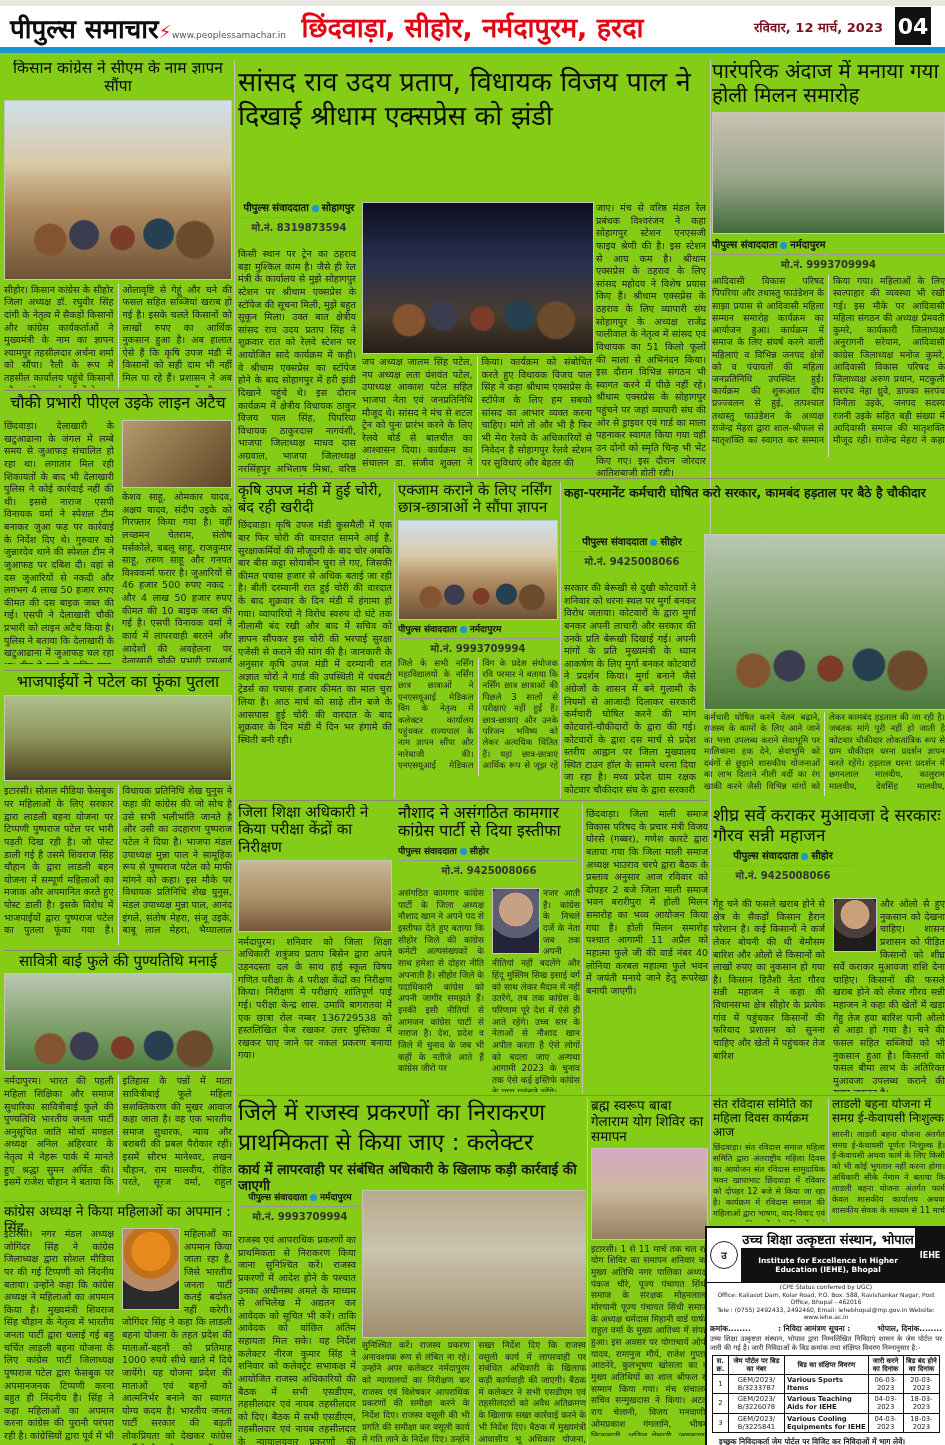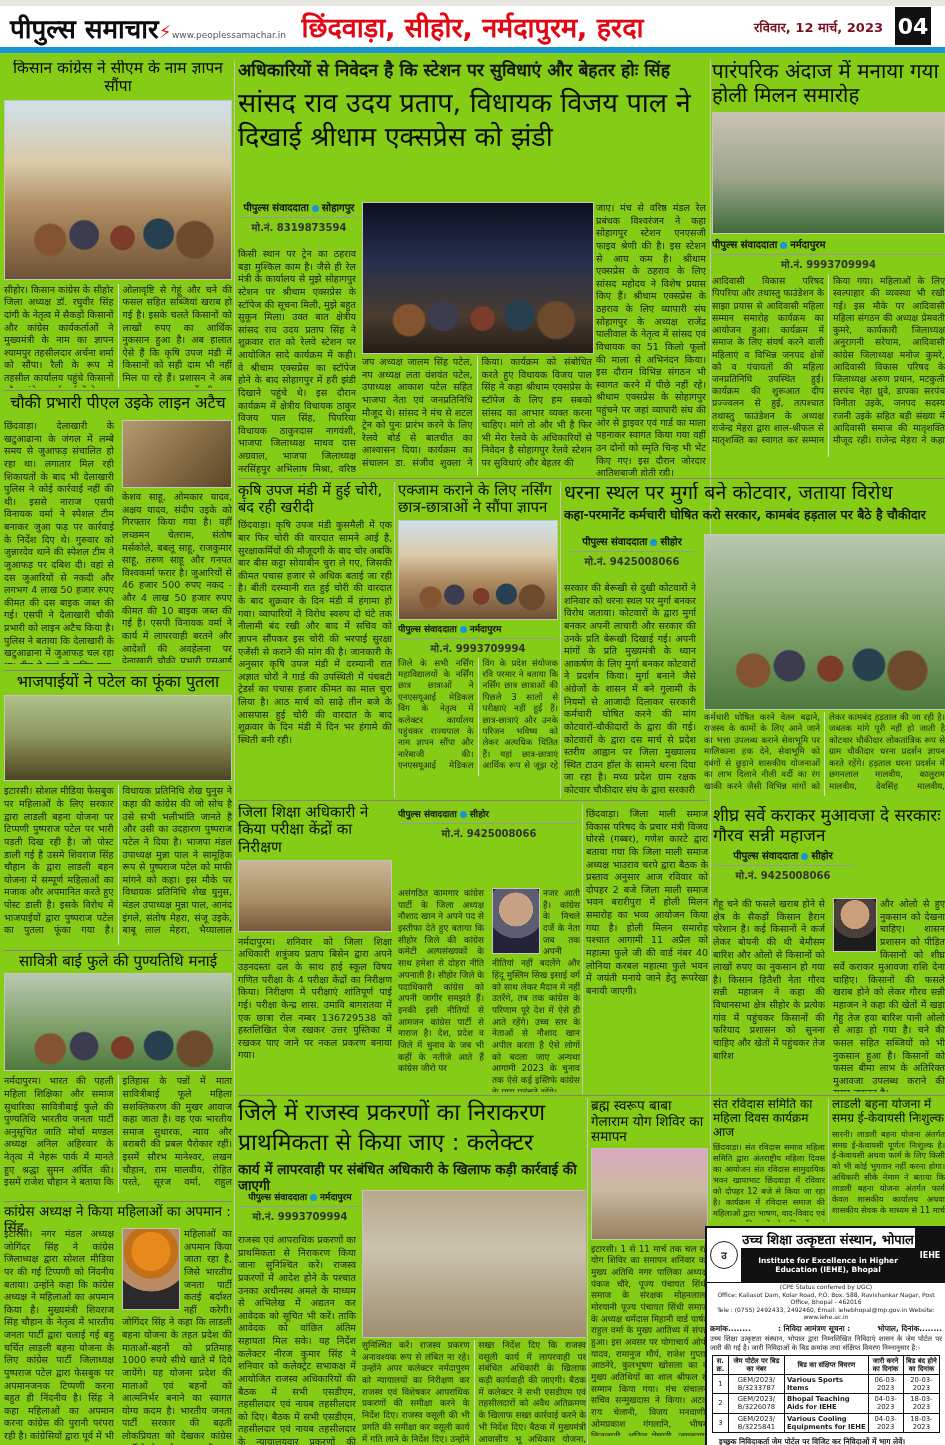--- a/index.html
+++ b/index.html
@@ -118,21 +118,20 @@
   <div class="art" style="left:4px;top:1198px;width:228px;height:244px">
     <h2 class="hl" style="font-size:13.5px;">कांग्रेस अध्यक्ष ने किया महिलाओं का अपमान : सिंह</h2>
     <div class="abs b" style="left:0;top:24px;width:110px;height:218px">इटारसी। नगर मंडल अध्यक्ष जोगिंदर सिंह ने कांग्रेस जिलाध्यक्ष द्वारा सोशल मीडिया पर की गई टिप्पणी को निंदनीय बताया। उन्होंने कहा कि कांग्रेस अध्यक्ष ने महिलाओं का अपमान किया है। मुख्यमंत्री शिवराज सिंह चौहान के नेतृत्व में भारतीय जनता पार्टी द्वारा चलाई गई बहु चर्चित लाड़ली बहना योजना के लिए कांग्रेस पार्टी जिलाध्यक्ष पुष्पराज पटेल द्वारा फेसबुक पर अपमानजनक टिप्पणी करना बहुत ही निंदनीय है। सिंह ने कहा महिलाओं का अपमान करना कांग्रेस की पुरानी परंपरा रही है। कांग्रेसियों द्वारा पूर्व में भी</div>
     <div class="abs b" style="left:118px;top:24px;width:110px;height:218px">
       <span class="ph ph-portrait-turban" style="float:left;width:56px;height:80px;margin:0 4px 2px 0"></span>
       <span>महिलाओं का अपमान किया जाता रहा है, जिसे भारतीय जनता पार्टी कतई बर्दाश्त नहीं करेगी। जोगिंदर सिंह ने कहा कि लाडली बहना योजना के तहत प्रदेश की माताओं-बहनों को प्रतिमाह 1000 रुपये सीधे खाते में दिये जायेंगे। यह योजना प्रदेश की माताओं एवं बहनों को आत्मनिर्भर बनाने का स्वागत योग्य कदम है। भारतीय जनता पार्टी सरकार की बढ़ती लोकप्रियता को देखकर कांग्रेस पार्टी के नेता बौखला गए हैं।</span>
     </div>
   </div>
 
   <div class="art" style="left:238px;top:54px;width:470px;height:417px">
-    <div class="sub" style="font-size:17.5px">अधिकारियों से निवेदन है कि स्टेशन पर सुविधाएं और बेहतर होः सिंह</div>
     <h1 class="hl" style="font-size:27px;margin-top:5px;line-height:1.25">सांसद राव उदय प्रताप, विधायक विजय पाल ने दिखाई श्रीधाम एक्सप्रेस को झंडी</h1>
     <div class="abs bl" style="left:2px;top:140px;width:118px;text-align:center">
       <span>पीपुल्स संवाददाता</span><span class="dot"></span><span>सोहागपुर</span>
       <span class="ph-no">मो.नं. 8319873594</span>
     </div>
     <div class="abs b" style="left:0;top:188px;width:118px;height:228px">किसी स्थान पर ट्रेन का ठहराव बड़ा मुश्किल काम है। जैसे ही रेल मंत्री के कार्यालय से मुझे सोहागपुर स्टेशन पर श्रीधाम एक्सप्रेस के स्टॉपेज की सूचना मिली, मुझे बहुत सुकून मिला। उक्त बात क्षेत्रीय सांसद राव उदय प्रताप सिंह ने शुक्रवार रात को रेलवे स्टेशन पर आयोजित सादे कार्यक्रम में कही। वे श्रीधाम एक्सप्रेस का स्टॉपेज होने के बाद सोहागपुर में हरी झंडी दिखाने पहुंचे थे। इस दौरान कार्यक्रम में क्षेत्रीय विधायक ठाकुर विजय पाल सिंह, पिपरिया विधायक ठाकुरदास नागवंशी, भाजपा जिलाध्यक्ष माधव दास अग्रवाल, भाजपा जिलाध्यक्ष नरसिंहपुर अभिलाष मिश्रा, वरिष्ठ मंडल रेल प्रबंधक विश्व रंजन,</div>
     <div class="abs ph ph-night" style="left:124px;top:142px;width:230px;height:150px"></div>
     <div class="abs b c2" style="left:124px;top:296px;width:230px;height:120px">जप अध्यक्ष जालम सिंह पटेल, नप अध्यक्ष लता वंशवंत पटेल, उपाध्यक्ष आकाश पटेल सहित भाजपा नेता एवं जनप्रतिनिधि मौजूद थे। सांसद ने मंच से शटल ट्रेन को पुनः प्रारंभ करने के लिए रेलवे बोर्ड से बातचीत का आश्वासन दिया। कार्यक्रम का संचालन डा. संजीव शुक्ला ने किया। कार्यक्रम को संबोधित करते हुए विधायक विजय पाल सिंह ने कहा श्रीधाम एक्सप्रेस के स्टॉपेज के लिए हम सबको सांसद का आभार व्यक्त करना चाहिए। मांगे तो और भी है फिर भी मेरा रेलवे के अधिकारियों से निवेदन है सोहागपुर रेलवे स्टेशन पर सुविधाएं और बेहतर की</div>
     <div class="abs b" style="left:358px;top:142px;width:110px;height:274px">जाए। मंच से वरिष्ठ मंडल रेल प्रबंधक विश्वरंजन ने कहा सोहागपुर स्टेशन एनएसजी फाइव श्रेणी की है। इस स्टेशन से आय कम है। श्रीधाम एक्सप्रेस के ठहराव के लिए सांसद महोदय ने विशेष प्रयास किए हैं। श्रीधाम एक्सप्रेस के ठहराव के लिए व्यापारी संघ सोहागपुर के अध्यक्ष राजेंद्र पालीवाल के नेतृत्व में सांसद एवं विधायक का 51 किलो फूलों की माला से अभिनंदन किया। इस दौरान विभिन्न संगठन भी स्वागत करने में पीछे नहीं रहे। श्रीधाम एक्सप्रेस के सोहागपुर पहुंचने पर जहां व्यापारी संघ की ओर से ड्राइवर एवं गार्ड का माला पहनाकर स्वागत किया गया वहीं उन दोनों को स्मृति चिन्ह भी भेंट किए गए। इस दौरान जोरदार आतिशबाजी होती रही।</div>
   </div>
@@ -156,38 +155,38 @@
     <h2 class="hl" style="font-size:15px">एक्जाम कराने के लिए नर्सिंग छात्र-छात्राओं ने सौंपा ज्ञापन</h2>
     <div class="ph ph-crowd" style="margin-top:3px;height:98px"></div>
     <div class="bl" style="margin-top:2px;font-size:9px">
       <span>पीपुल्स संवाददाता</span><span class="dot"></span><span>नर्मदापुरम</span>
       <span class="ph-no">मो.नं. 9993709994</span>
     </div>
     <div class="b c2" style="margin-top:3px;height:118px;font-size:8.6px">जिले के सभी नर्सिंग महाविद्यालयों के नर्सिंग छात्र छात्राओं ने एनएसयूआई मेडिकल विंग के नेतृत्व में कलेक्टर कार्यालय पहुंचकर राज्यपाल के नाम ज्ञापन सौंपा और नारेबाजी की। एनएसयूआई मेडिकल विंग के प्रदेश संयोजक रवि परमार ने बताया कि नर्सिंग छात्र छात्राओं की पिछले 3 सालों से परीक्षाएं नहीं हुईं हैं। छात्र-छात्राएं और उनके परिजन भविष्य को लेकर अत्यधिक चिंतित हैं। यहां छात्र-छात्राएं आर्थिक रूप से जूझ रहे हैं। रवि परमार ने आगे कहा कि नर्सिंग छात्र-छात्राएं अपने भविष्य को लेकर अत्यधिक चिंतित हैं। जिन छात्र-छात्राओं का 2 साल का कोर्स था, उनका तीन साल बीतने के बाद भी अब तक प्रथम वर्ष की परीक्षाएं नहीं हुई हैं। यही हाल 4 साल के कोर्स वाले स्टूडेंट्स का है। 3 साल बीतने के बाद भी प्रथम वर्ष की परीक्षा नहीं हुई।</div>
   </div>
 
   <div class="art" style="left:564px;top:476px;width:381px;height:316px">
-    <h2 class="hl" style="font-size:19.5px">धरना स्थल पर मुर्गा बने कोटवार, जताया विरोध</h2>
     <div class="sub" style="font-size:12.5px;margin-top:3px">कहा-परमानेंट कर्मचारी घोषित करो सरकार, कामबंद हड़ताल पर बैठे है चौकीदार</div>
     <div class="abs bl" style="left:4px;top:52px;width:128px;text-align:center">
       <span>पीपुल्स संवाददाता</span><span class="dot"></span><span>सीहोर</span>
       <span class="ph-no">मो.नं. 9425008066</span>
     </div>
     <div class="abs b" style="left:0;top:100px;width:132px;height:214px">सरकार की बेरूखी से दुखी कोटवारों ने शनिवार को धरना स्थल पर मुर्गा बनकर विरोध जताया। कोटवारों के द्वारा मुर्गा बनकर अपनी लाचारी और सरकार की उनके प्रति बेरूखी दिखाई गई। अपनी मांगों के प्रति मुख्यमंत्री के ध्यान आकर्षण के लिए मुर्गा बनकर कोटवारों ने प्रदर्शन किया। मुर्गा बनाने जैसे अंग्रेजों के शासन में बने गुलामी के नियमों से आजादी दिलाकर सरकारी कर्मचारी घोषित करने की मांग कोटवारों-चौकीदारों के द्वारा की गई। कोटवारों के द्वारा दस मार्च से प्रदेश स्तरीय आह्वान पर जिला मुख्यालय स्थित टाउन हॉल के सामने धरना दिया जा रहा है। मध्य प्रदेश ग्राम रक्षक कोटवार चौकीदार संघ के द्वारा सरकारी</div>
     <div class="abs ph ph-green" style="left:140px;top:52px;width:241px;height:174px"></div>
     <div class="abs b c2" style="left:140px;top:230px;width:241px;height:84px;font-size:8.6px">कर्मचारी घोषित करने वेतन बढ़ाने, राजस्व के कामों के लिए आने जाने का भत्ता उपलब्ध कराने सेवाभूमि पर मालिकाना हक देने, सेवाभूमि को दबंगों से छुड़ाने शासकीय योजनाओं का लाभ दिलाने नीली वर्दी का रंग खाकी करने जैसी विभिन्न मांगों को लेकर कामबंद हड़ताल की जा रही है। जबतक मांगे पूरी नहीं हो जाती है कोटवार चौकीदार लोकतांत्रिक रूप से ग्राम चौकीदार धरना प्रदर्शन ज्ञापन करते रहेंगे। हड़ताल धरना प्रदर्शन में छगनलाल मालवीय, कालुराम मालवीय, देवसिंह मालवीय, ओंकारीलाल, रामदास, हरीश मालवीय, अमरसिंह मालवीय, देवकरण पंवार, कमलसिंह, सतीश मालवीय, रामभरोस भोलाला, लाखन सिंह, भौरा रामलाल, भादरसिंह फूलसिंह, छज्जूपुर राकेश मालवीय, शेखपुर हरिनारायण भैयालाल आदि थे।</div>
   </div>
 
   <div class="art" style="left:238px;top:798px;width:154px;height:290px">
     <h2 class="hl" style="font-size:15px">जिला शिक्षा अधिकारी ने किया परीक्षा केंद्रों का निरीक्षण</h2>
     <div class="ph ph-class" style="margin-top:4px;height:70px"></div>
     <div class="b" style="margin-top:4px;height:148px">नर्मदापुरम। शनिवार को जिला शिक्षा अधिकारी शत्रुंजय प्रताप बिसेन द्वारा अपने उड़नदस्ता दल के साथ हाई स्कूल विषय गणित परीक्षा के 4 परीक्षा केंद्रों का निरीक्षण किया। निरीक्षण में परीक्षाएं शांतिपूर्ण पाई गई। परीक्षा केन्द्र शास. उमावि बागरातवा में एक छात्रा रोल नम्बर 136729538 को हस्तलिखित पेज रखकर उत्तर पुस्तिका में रखकर पाए जाने पर नकल प्रकरण बनाया गया।</div>
   </div>
 
   <div class="art" style="left:398px;top:798px;width:182px;height:290px">
+    <h2 class="hl" style="font-size:16px">नौशाद ने असंगठित कामगार कांग्रेस पार्टी से दिया इस्तीफा</h2>
     <div class="bl" style="margin-top:3px;font-size:9px">
       <span>पीपुल्स संवाददाता</span><span class="dot"></span><span>सीहोर</span>
       <span class="ph-no">मो.नं. 9425008066</span>
     </div>
     <div class="abs b" style="left:0;top:84px;width:86px;height:204px;font-size:8.8px">असंगठित कामगार कांग्रेस पार्टी के जिला अध्यक्ष नौशाद खान ने अपने पद से इस्तीफा देते हुए बताया कि सीहोर जिले की कांग्रेस कमेटी अल्पसंख्यकों के साथ हमेशा से दोहरा नीति अपनाती है। सीहोर जिले के पदाधिकारी कांग्रेस को अपनी जागीर समझते हैं। इनकी इसी नीतियों से आमजन कांग्रेस पार्टी से नाराज है। देश, प्रदेश व जिले में चुनाव के जब भी कहीं के नतीजे आते हैं कांग्रेस जीरो पर</div>
     <div class="abs b" style="left:94px;top:84px;width:88px;height:204px;font-size:8.8px">
       <span class="ph ph-portrait-dark" style="float:left;width:46px;height:64px;margin:0 3px 2px 0"></span>
       <span>नजर आती है। कांग्रेस के निचले दर्जे के नेता जब तक अपनी नीतियां नहीं बदलेंगे और हिंदू मुस्लिम सिख इसाई वर्ग को साथ लेकर मैदान में नहीं उतरेंगे, तब तक कांग्रेस के परिणाम पूरे देश में ऐसे ही आते रहेंगे। उच्च स्तर के नेताओं से नौशाद खान अपील करता है ऐसे लोगों को बदला जाए अन्यथा आगामी 2023 के चुनाव तक ऐसे कई इस्तिफे कांग्रेस के पास पहुंचते रहेंगे।</span>
     </div>
   </div>
@@ -269,21 +268,21 @@
       <tr>
         <td>1</td>
         <td>GEM/2023/ B/3233787</td>
         <td class="desc">Various Sports Items</td>
         <td>06-03-2023</td>
         <td>20-03-2023</td>
       </tr>
       <tr>
         <td>2</td>
         <td>GEM/2023/ B/3226078</td>
-        <td class="desc">Bhopal Teaching Aids for IEHE</td>
+        <td class="desc">Various Teaching Aids for IEHE</td>
         <td>04-03-2023</td>
         <td>18-03-2023</td>
       </tr>
       <tr>
         <td>3</td>
         <td>GEM/2023/ B/3225841</td>
         <td class="desc">Various Cooling Equipments for IEHE</td>
         <td>04-03-2023</td>
         <td>18-03-2023</td>
       </tr>

